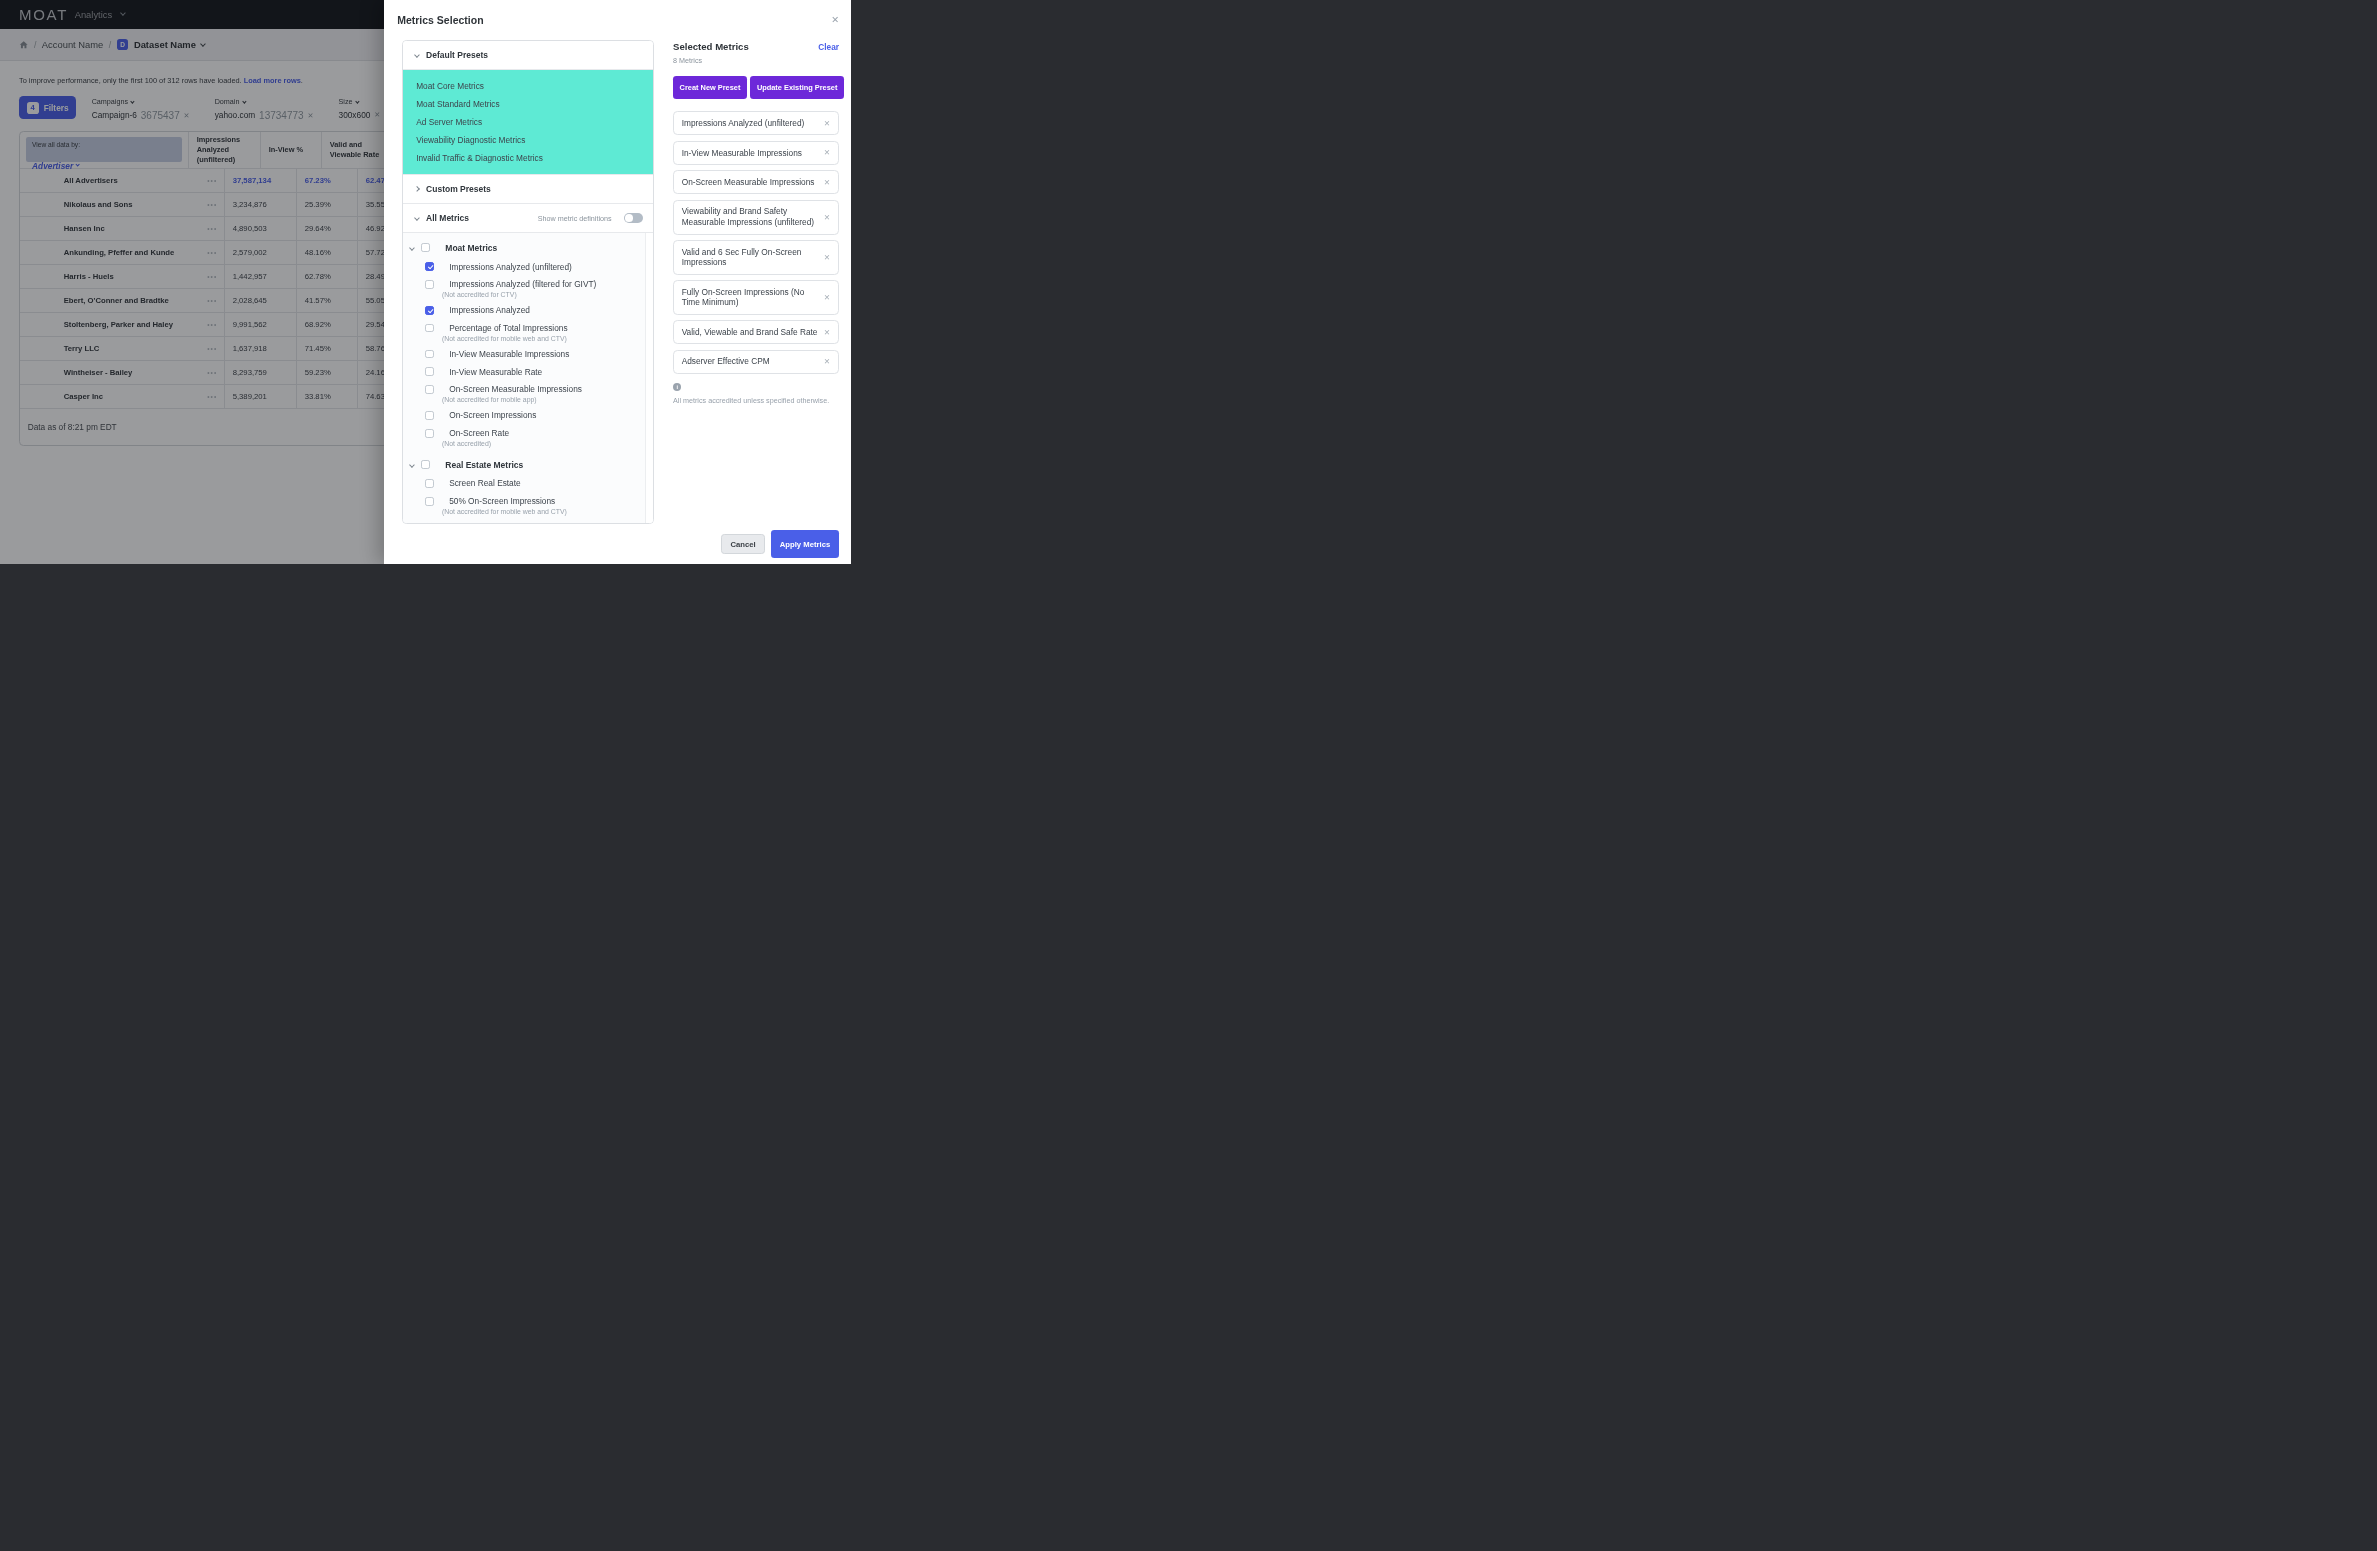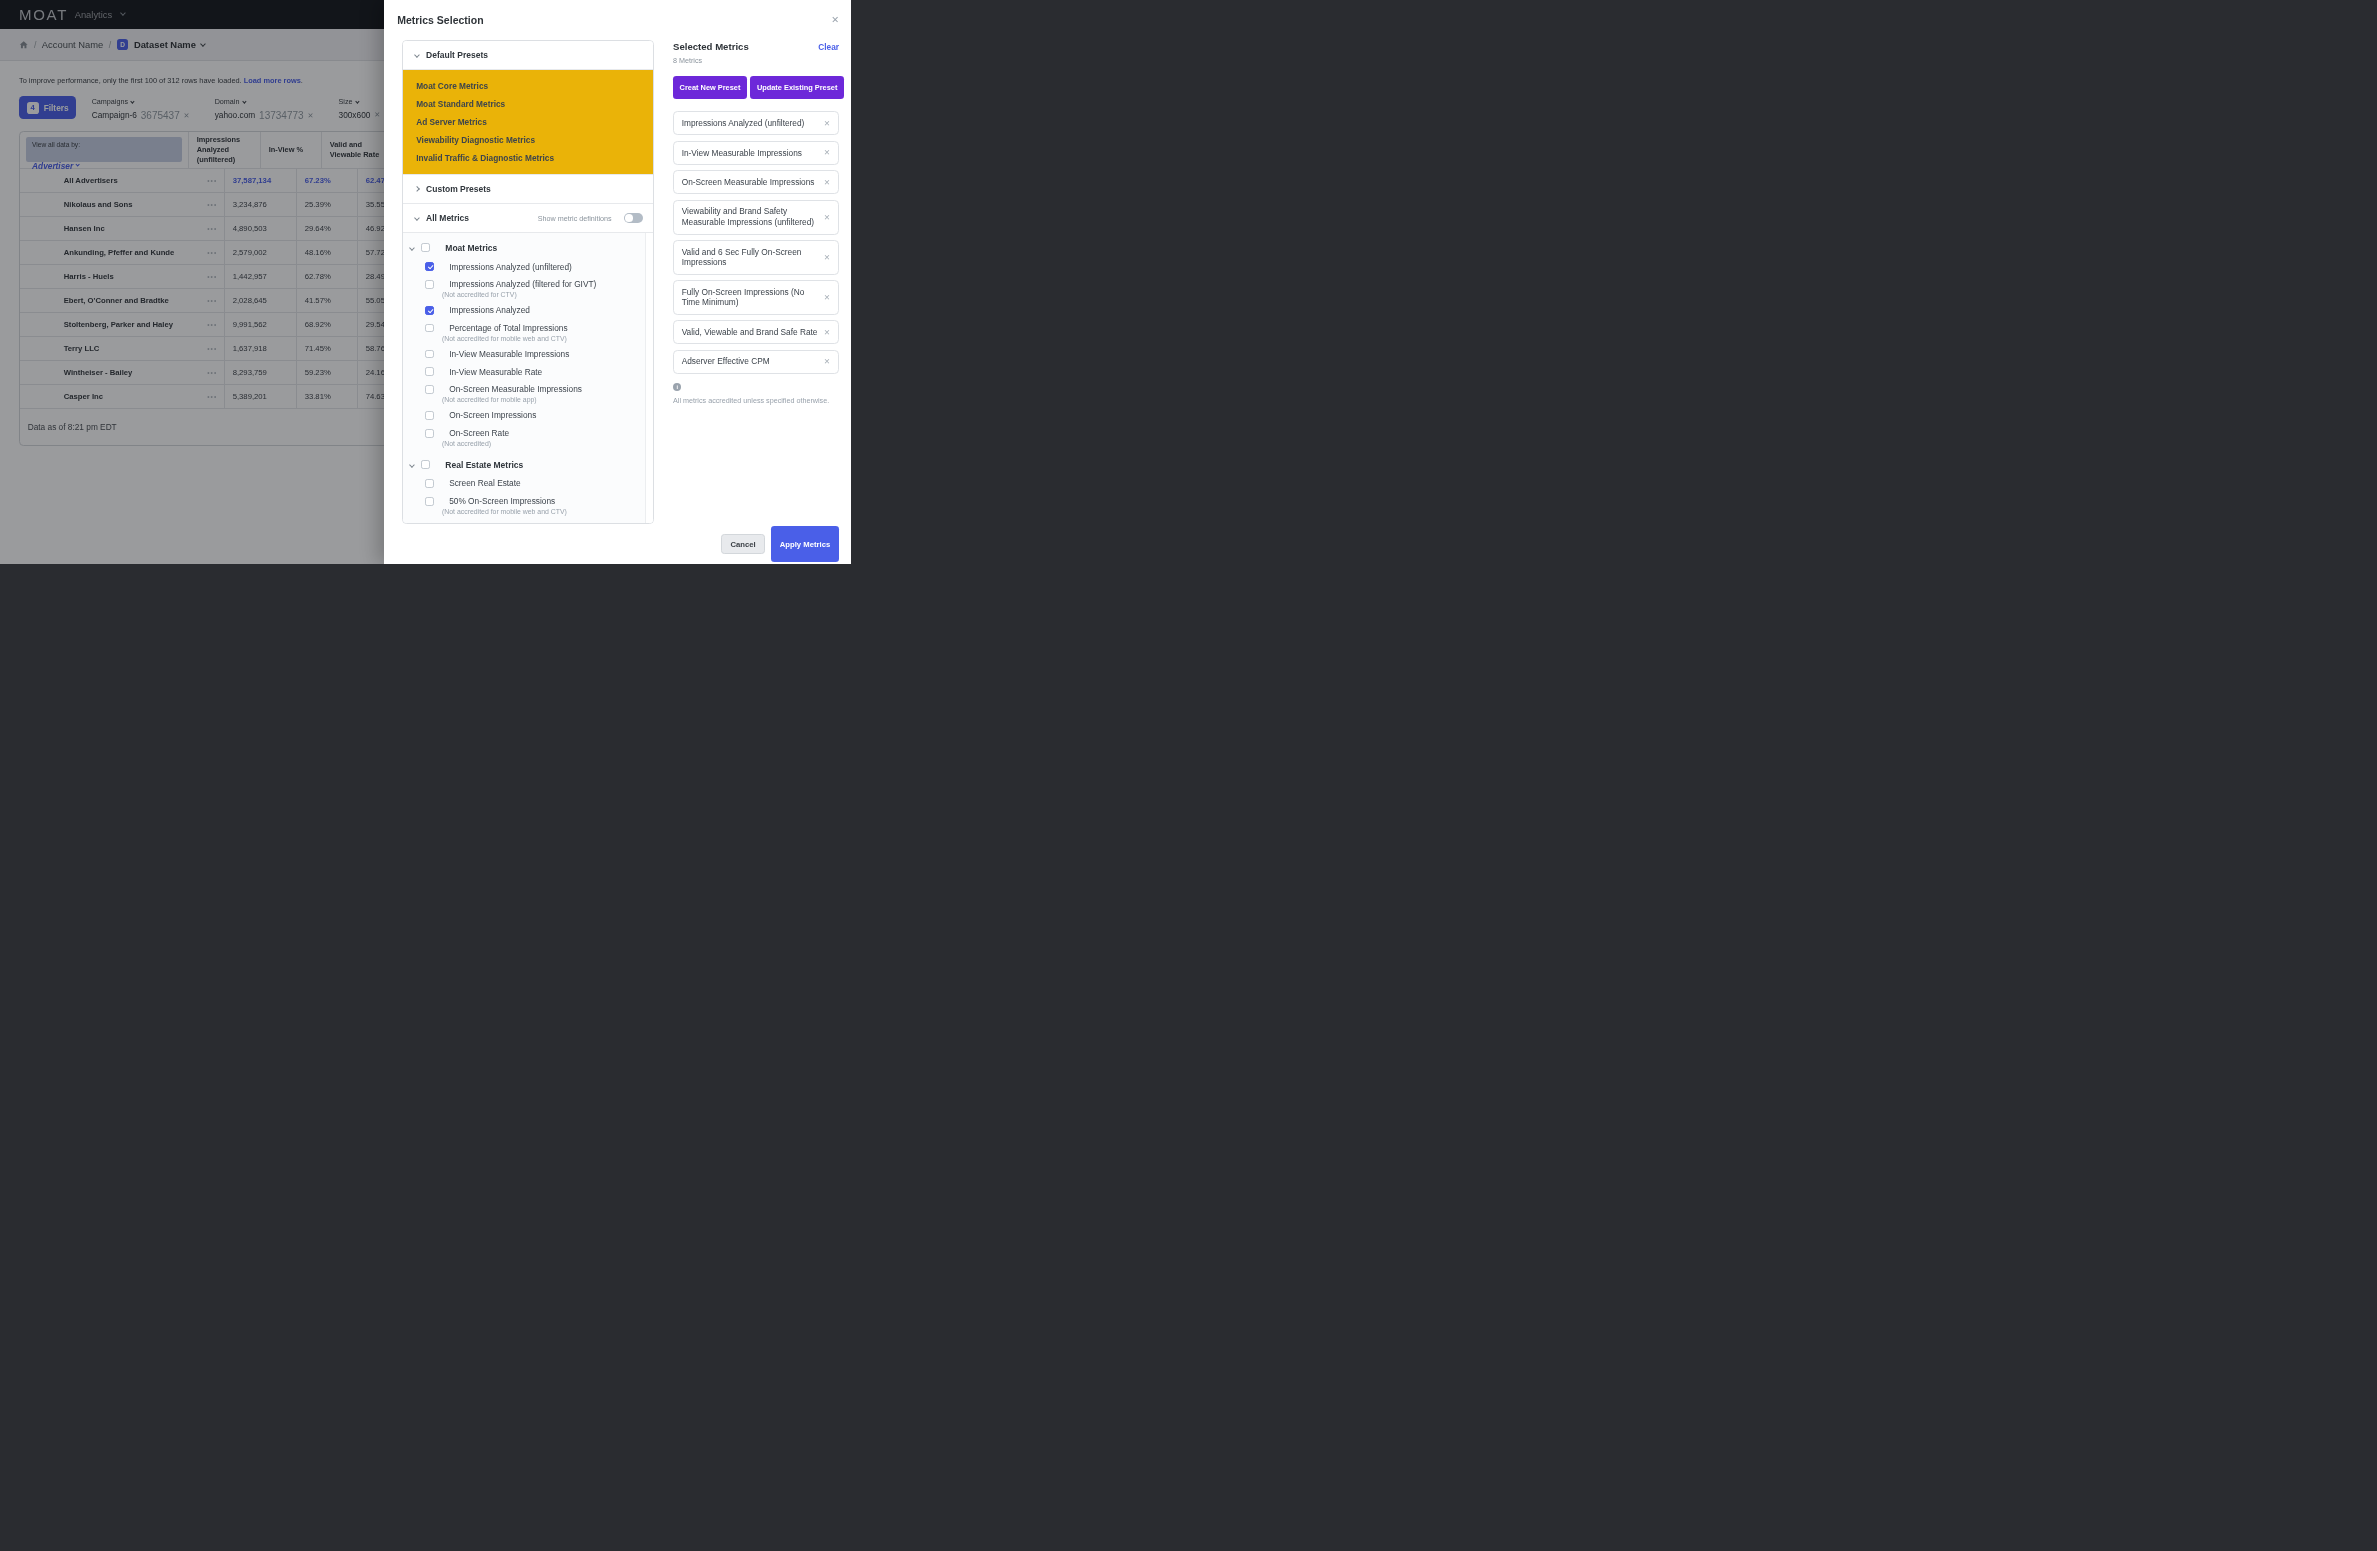--- a/index.html
+++ b/index.html
@@ -65,21 +65,21 @@
 
   .card { position:absolute; left:18px; top:40px; width:252px; height:484px; border:0.6px solid #dcdfe3; border-radius:4.4px; overflow:hidden; display:flex; flex-direction:column; background:#fbfcfd; }
   .sec-row { flex:none; height:29px; background:#fff; border-bottom:0.6px solid #e7e9ec; display:flex; align-items:center; padding:0 10px 0 12px; gap:7.2px; cursor:pointer; }
   .sec-row .sec-label { font-size:8.5px; font-weight:bold; color:#303archives; color:#30363c; }
   .sec-row .chev { border-color:#7a838c; margin:0; }
   .spacer { flex:1; }
   .toggle-lbl { font-size:7.2px; color:#8b949d; margin-right:5.5px; }
   .toggle { width:18.7px; height:10px; border-radius:5px; background:#b3bcc6; position:relative; cursor:pointer; flex:none; }
   .toggle .knob { position:absolute; left:1.1px; top:1.1px; width:7.7px; height:7.7px; border-radius:50%; background:#fff; }
 
-  .preset-list { flex:none; background:#eab308; border-bottom:0.6px solid #e7e9ec; padding:6.6px 0 7.7px;font-weight:bold; }
+  .preset-list { flex:none; background:#5eead4; border-bottom:0.6px solid #e7e9ec; padding:6.6px 0 7.7px; }
   .preset-item { height:18px; display:flex; align-items:center; padding-left:13.2px; font-size:8.3px; color:#3d444c; cursor:pointer; }
 
   .metric-list { flex:1; background:#fbfcfd; overflow:hidden; position:relative; padding-right:8.8px; }
   .metric-list .gutter { position:absolute; top:0; right:0; bottom:0; width:8.3px; background:#fff; border-left:0.6px solid #eceef0; }
   .mrow { display:flex; align-items:center; gap:7.7px; }
   .mrow.group { padding:9.4px 0 5px 6.6px; }
   .mrow.item { padding:3.9px 0 3.9px 22px; }
   .mrow .glabel { font-size:8.5px; font-weight:bold; color:#30363c; }
   .mrow .ilabel { font-size:8.3px; color:#3d444c; }
   .checkbox { width:8.8px; height:8.8px; flex:none; border:0.6px solid #c3cad1; border-radius:2.2px; background:#fff; position:relative; cursor:pointer; }
@@ -99,21 +99,21 @@
   .chips { margin-top:12px; display:flex; flex-direction:column; gap:5.5px; }
   .chip { border:0.6px solid #dfe2e6; border-radius:4.4px; background:#fff; min-height:24px; display:flex; align-items:center; padding:5.5px 7.7px; }
   .chip .clabel { flex:1; font-size:8.3px; color:#3c434b; line-height:1.3; padding-right:4.4px; }
   .chip .cx { color:#a6aeb6; font-size:7.7px; cursor:pointer; flex:none; }
   .rp-note { margin-top:8.8px; display:flex; align-items:flex-start; gap:4.4px;flex-direction:column; }
   .info-ic { width:8.3px; height:8.3px; border-radius:50%; background:#9aa3ad; color:#fff; font-size:5.5px; font-weight:bold; display:flex; align-items:center; justify-content:center; flex:none; margin-top:0.6px; font-style:normal; }
   .rp-note .ntext { font-size:7.2px; color:#98a1ab; }
 
   .m-footer { position:absolute; left:8px; right:0; bottom:0; height:40px; background:#fff; display:flex; align-items:center; justify-content:flex-end; padding-right:12px; gap:5.5px; }
   .cancel-btn { height:20px; padding:0 8.8px; background:#e8eaed; border:0.6px solid #d3d7db; border-radius:3.3px; font-size:7.7px; font-weight:bold; color:#3c4147; font-family:"Liberation Sans",sans-serif; cursor:pointer; }
-  .apply-btn { height:36px; padding:0 8.8px; background:#4a5fe8; border:none; border-radius:3.3px; font-size:7.7px; font-weight:bold; color:#fff; font-family:"Liberation Sans",sans-serif; cursor:pointer; }
+  .apply-btn { height:28px; padding:0 8.8px; background:#4a5fe8; border:none; border-radius:3.3px; font-size:7.7px; font-weight:bold; color:#fff; font-family:"Liberation Sans",sans-serif; cursor:pointer; }
 
   .house { width:9.4px; height:9.4px; fill:#868c93; }
 </style>
 </head>
 <body>
 
 <div class="screen">
 
   <div class="topbar">
     <span class="logo-moat">MOAT</span>

